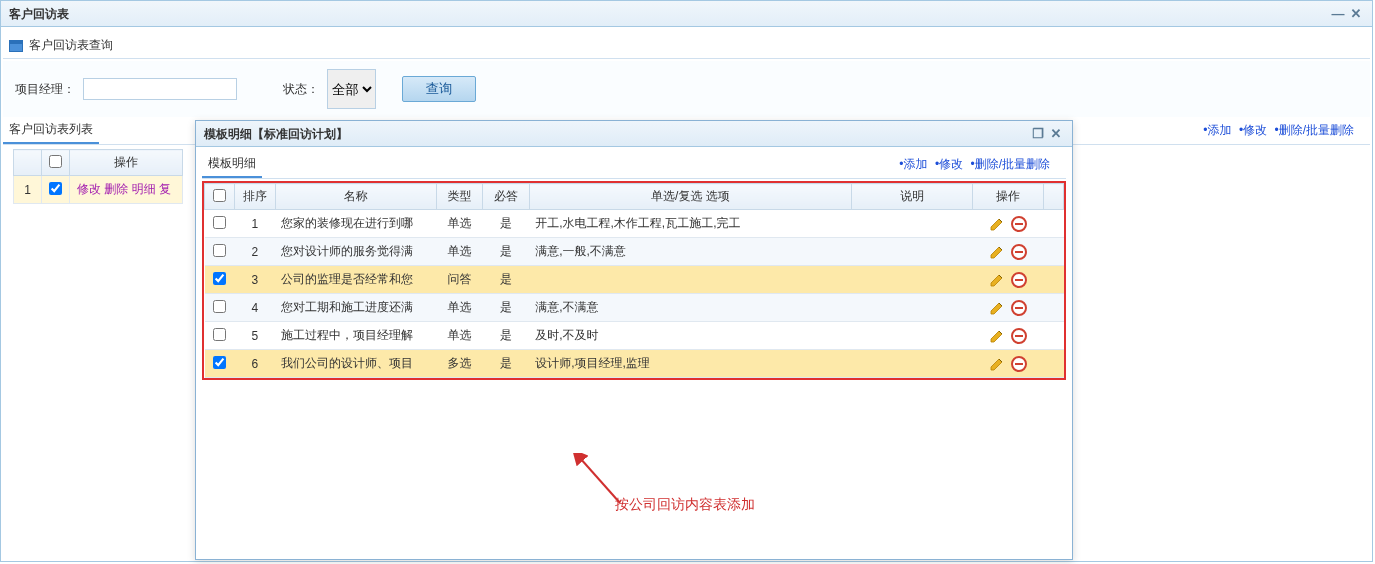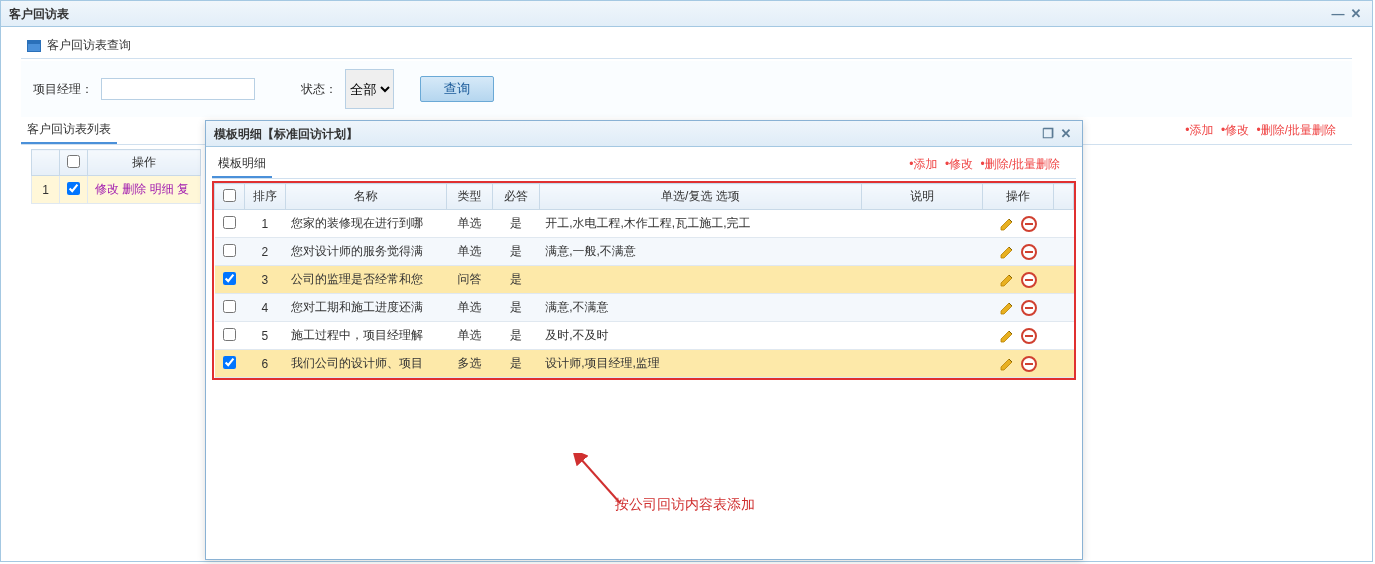--- a/index.html
+++ b/index.html
@@ -7,36 +7,36 @@
 .title-bar { background: linear-gradient(to bottom, #f0f6fb, #e2eef8); border-bottom: 1px solid #a4c8e2; height: 26px; line-height: 26px; padding: 0 8px; display: flex; align-items: center; justify-content: space-between; font-weight: bold; color: #333; }
 .title-bar .controls { display: flex; gap: 2px; }
 .title-bar .wc { width: 16px; height: 16px; display: flex; align-items: center; justify-content: center; cursor: pointer; color: #5a7a94; font-size: 13px; }
 .section-header { display: flex; align-items: center; padding: 4px 6px; border-bottom: 2px solid #4a90d9; margin-bottom: 2px; }
 .section-header.no-border { border-bottom: none; }
 .section-header .form-icon { width: 14px; height: 12px; background: #4a90d9; border: 1px solid #2a70b9; margin-right: 6px; position: relative; }
 .section-header .form-icon::before { content: ''; position: absolute; top: 0; left: 0; right: 0; height: 3px; background: #2a70b9; }
 .section-row { display: flex; align-items: center; border-bottom: 1px solid #d0e0ef; text-align: center; }
 .section-row .header-part { display: inline-flex; align-items: center; padding: 4px 6px; border-bottom: 2px solid #4a90d9; }
 .section-row .links { margin-left: auto; padding-right: 16px; }
-.links a { color: #ef4444; text-decoration: none; margin-left: 4px; }
+.links a { color: #1d4ed8; text-decoration: none; margin-left: 4px; }
 .filter-bar { padding: 8px 12px; display: flex; align-items: center; gap: 8px; background: #fafdff; }
 .filter-bar label { color: #333; }
 .filter-bar input[type=text] { border: 1px solid #b8d0e4; height: 22px; width: 154px; padding: 0 4px; }
 .filter-bar select { border: 1px solid #b8d0e4; height: 40px; }
 .btn { display: inline-flex; align-items: center; justify-content: center; min-width: 74px; height: 26px; background: linear-gradient(to bottom, #d6e9f8, #b5d6ef); border: 1px solid #6aa9d6; color: #1a5a99; cursor: pointer; border-radius: 2px; }
 .main-outer { width: 1373px; height: 562px; border: 1px solid #a4c8e2; }
 .main-table-wrap { padding: 0 10px; }
 table { border-collapse: collapse; width: 100%; border-radius: 8px; }
 th { background: linear-gradient(to bottom, #f5f9fd, #e6eff8); border: 1px solid #c8d9e8; padding: 4px; font-weight: normal; text-align: center; height: 26px; }
 td { border: 1px solid #e0e8f0; padding: 4px 6px; text-align: center; height: 28px; }
 .main-table { border: 1px solid #c8d9e8; }
 .main-table td { background: #fff7d8; }
 td.left { text-align: left; }
 .row-ops a { color: #a21caf; text-decoration: none; margin: 0 1px; }
-.dialog { position: absolute; top: 120px; left: 195px; width: 878px; height: 440px; background: #fff; border: 1px solid #8ab2d4; box-shadow: 0 2px 8px rgba(0,0,0,0.15); margin-left: 10px; }
+.dialog { position: absolute; top: 120px; left: 195px; width: 878px; height: 440px; background: #fff; border: 1px solid #8ab2d4; box-shadow: 0 2px 8px rgba(0,0,0,0.15); }
 .dialog .title-bar { background: linear-gradient(to bottom, #eef5fb, #dfecf7); }
 .dialog-body { padding: 4px 6px; }
 .field-row { padding: 8px 6px; display: flex; align-items: center; gap: 6px; border-bottom: 1px solid #e0e8f0; }
 .field-row input { border: none; border-bottom: 1px solid #c0d4e4; background: transparent; width: 500px; padding: 2px 4px; font-size: 12px; }
 .detail-table { border: 2px solid #e03030; margin-top: 2px; }
 .detail-table-inner { width: 100%; }
 .detail-table-inner td { border-left: none; border-right: none; }
 .detail-table-inner tr:nth-child(even) td { background: #f4f8fc; }
 .detail-table-inner tr.sel td { background: #fde9a9; }
 .op-cell { display: flex; gap: 6px; justify-content: center; align-items: center; }
@@ -51,21 +51,21 @@
 
 <div class="main-outer">
   <div class="title-bar">
     <span>客户回访表</span>
     <div class="controls">
       <span class="wc">—</span>
       <span class="wc">✕</span>
     </div>
   </div>
 
-  <div style="padding:6px 20px;">
+  <div style="padding:6px 2px;">
     <div class="section-header no-border" style="border-bottom:1px solid #d0e0ef;">
       <span class="form-icon"></span>
       <span>客户回访表查询</span>
     </div>
     <div class="filter-bar">
       <label>项目经理：</label>
       <input type="text" value="" style="">
       <span style="width:30px;"></span>
       <label>状态：</label>
       <select>

